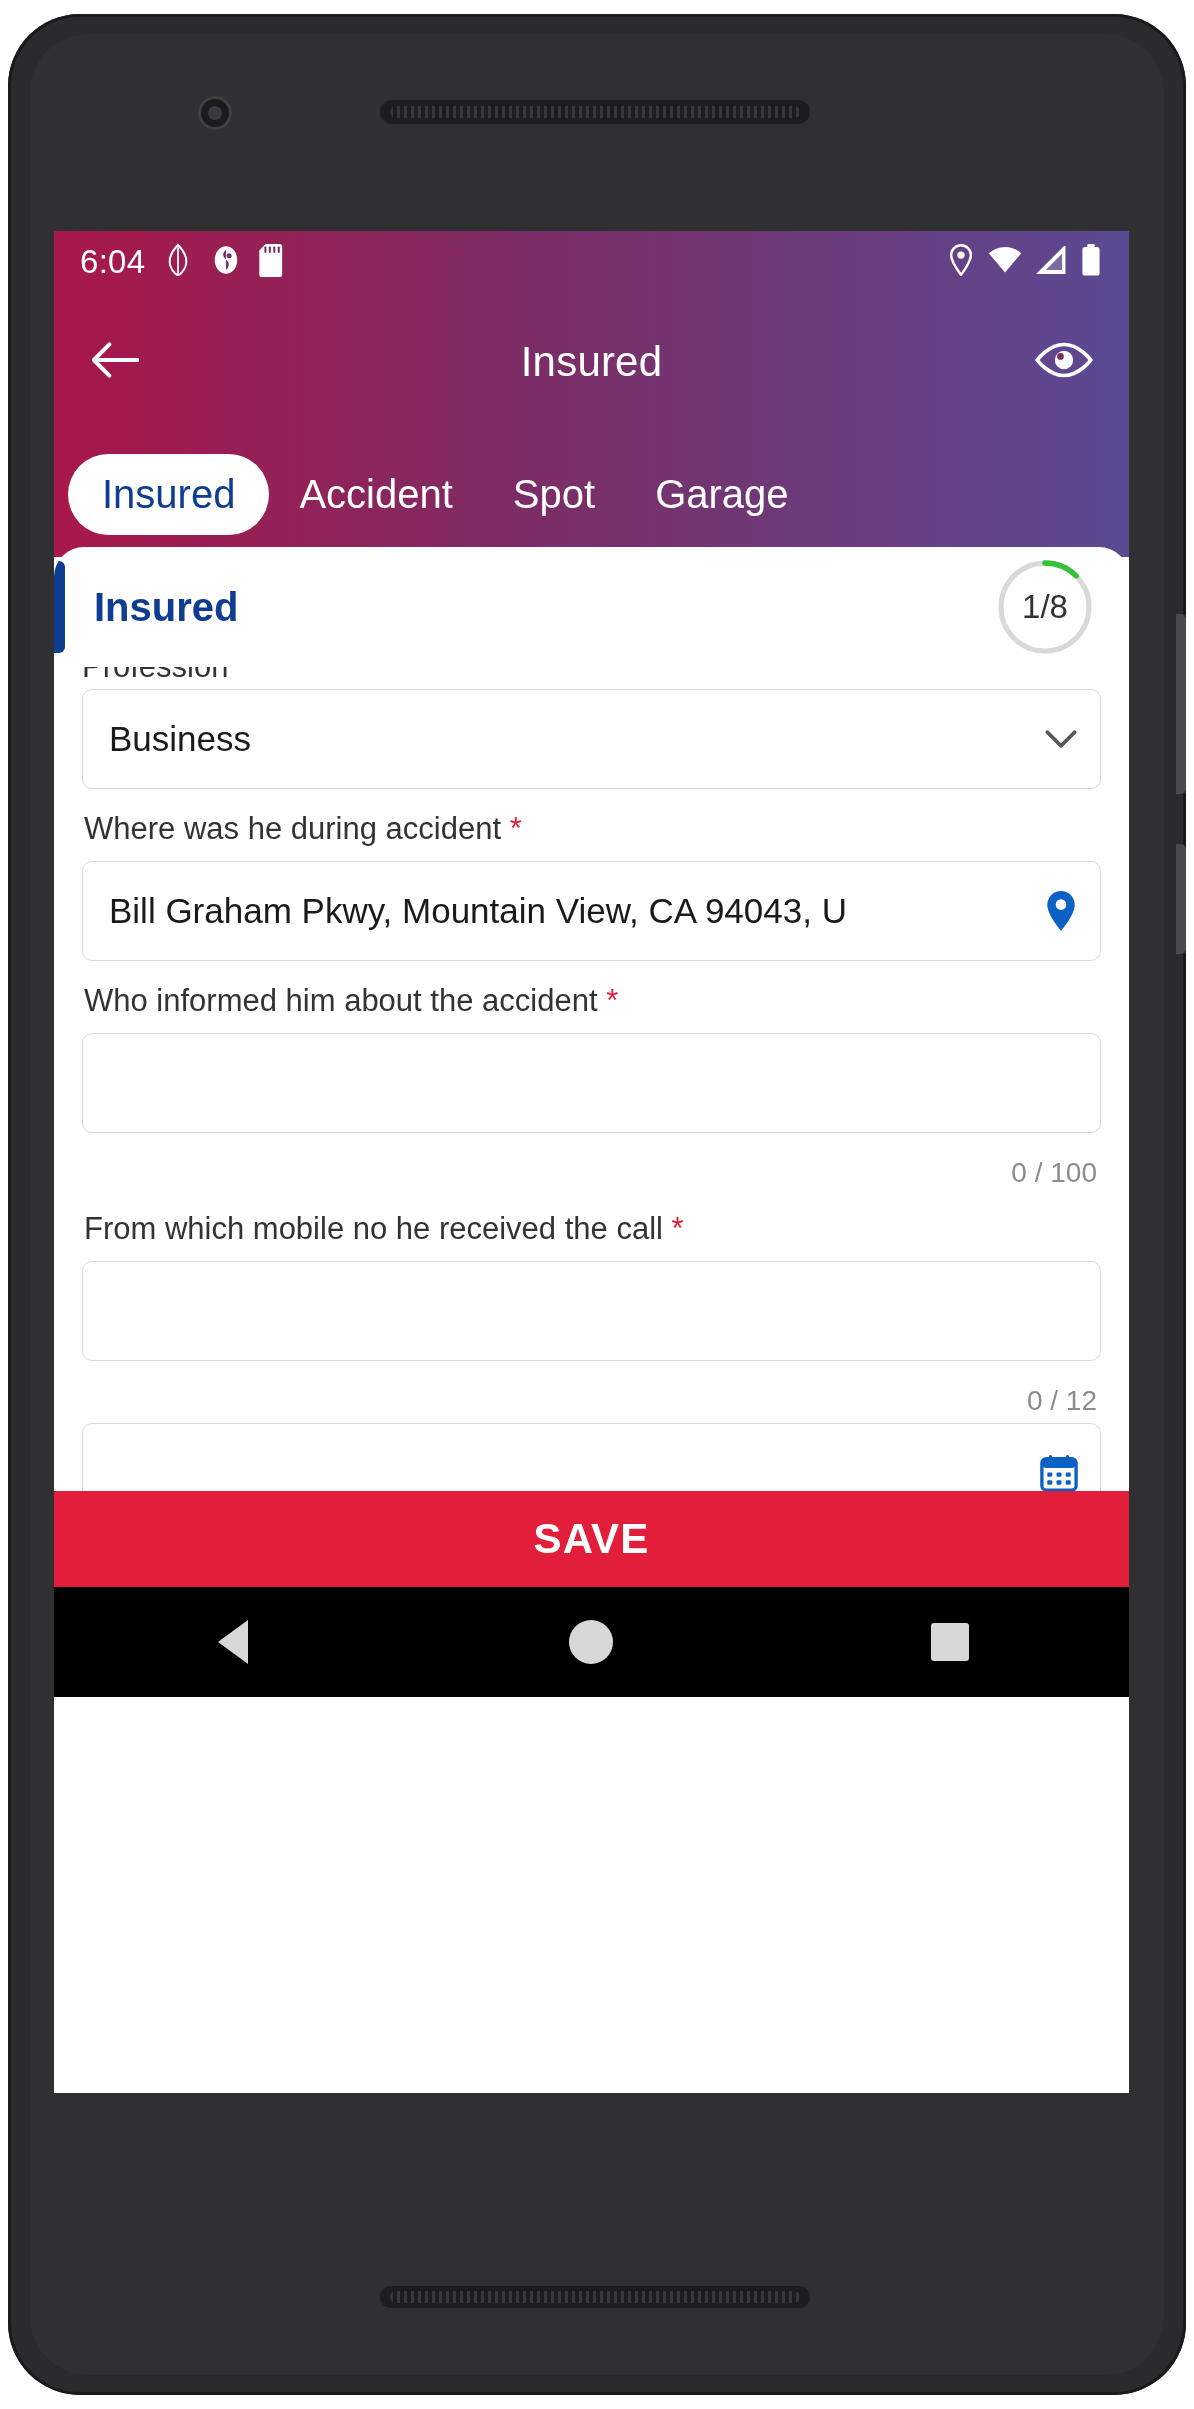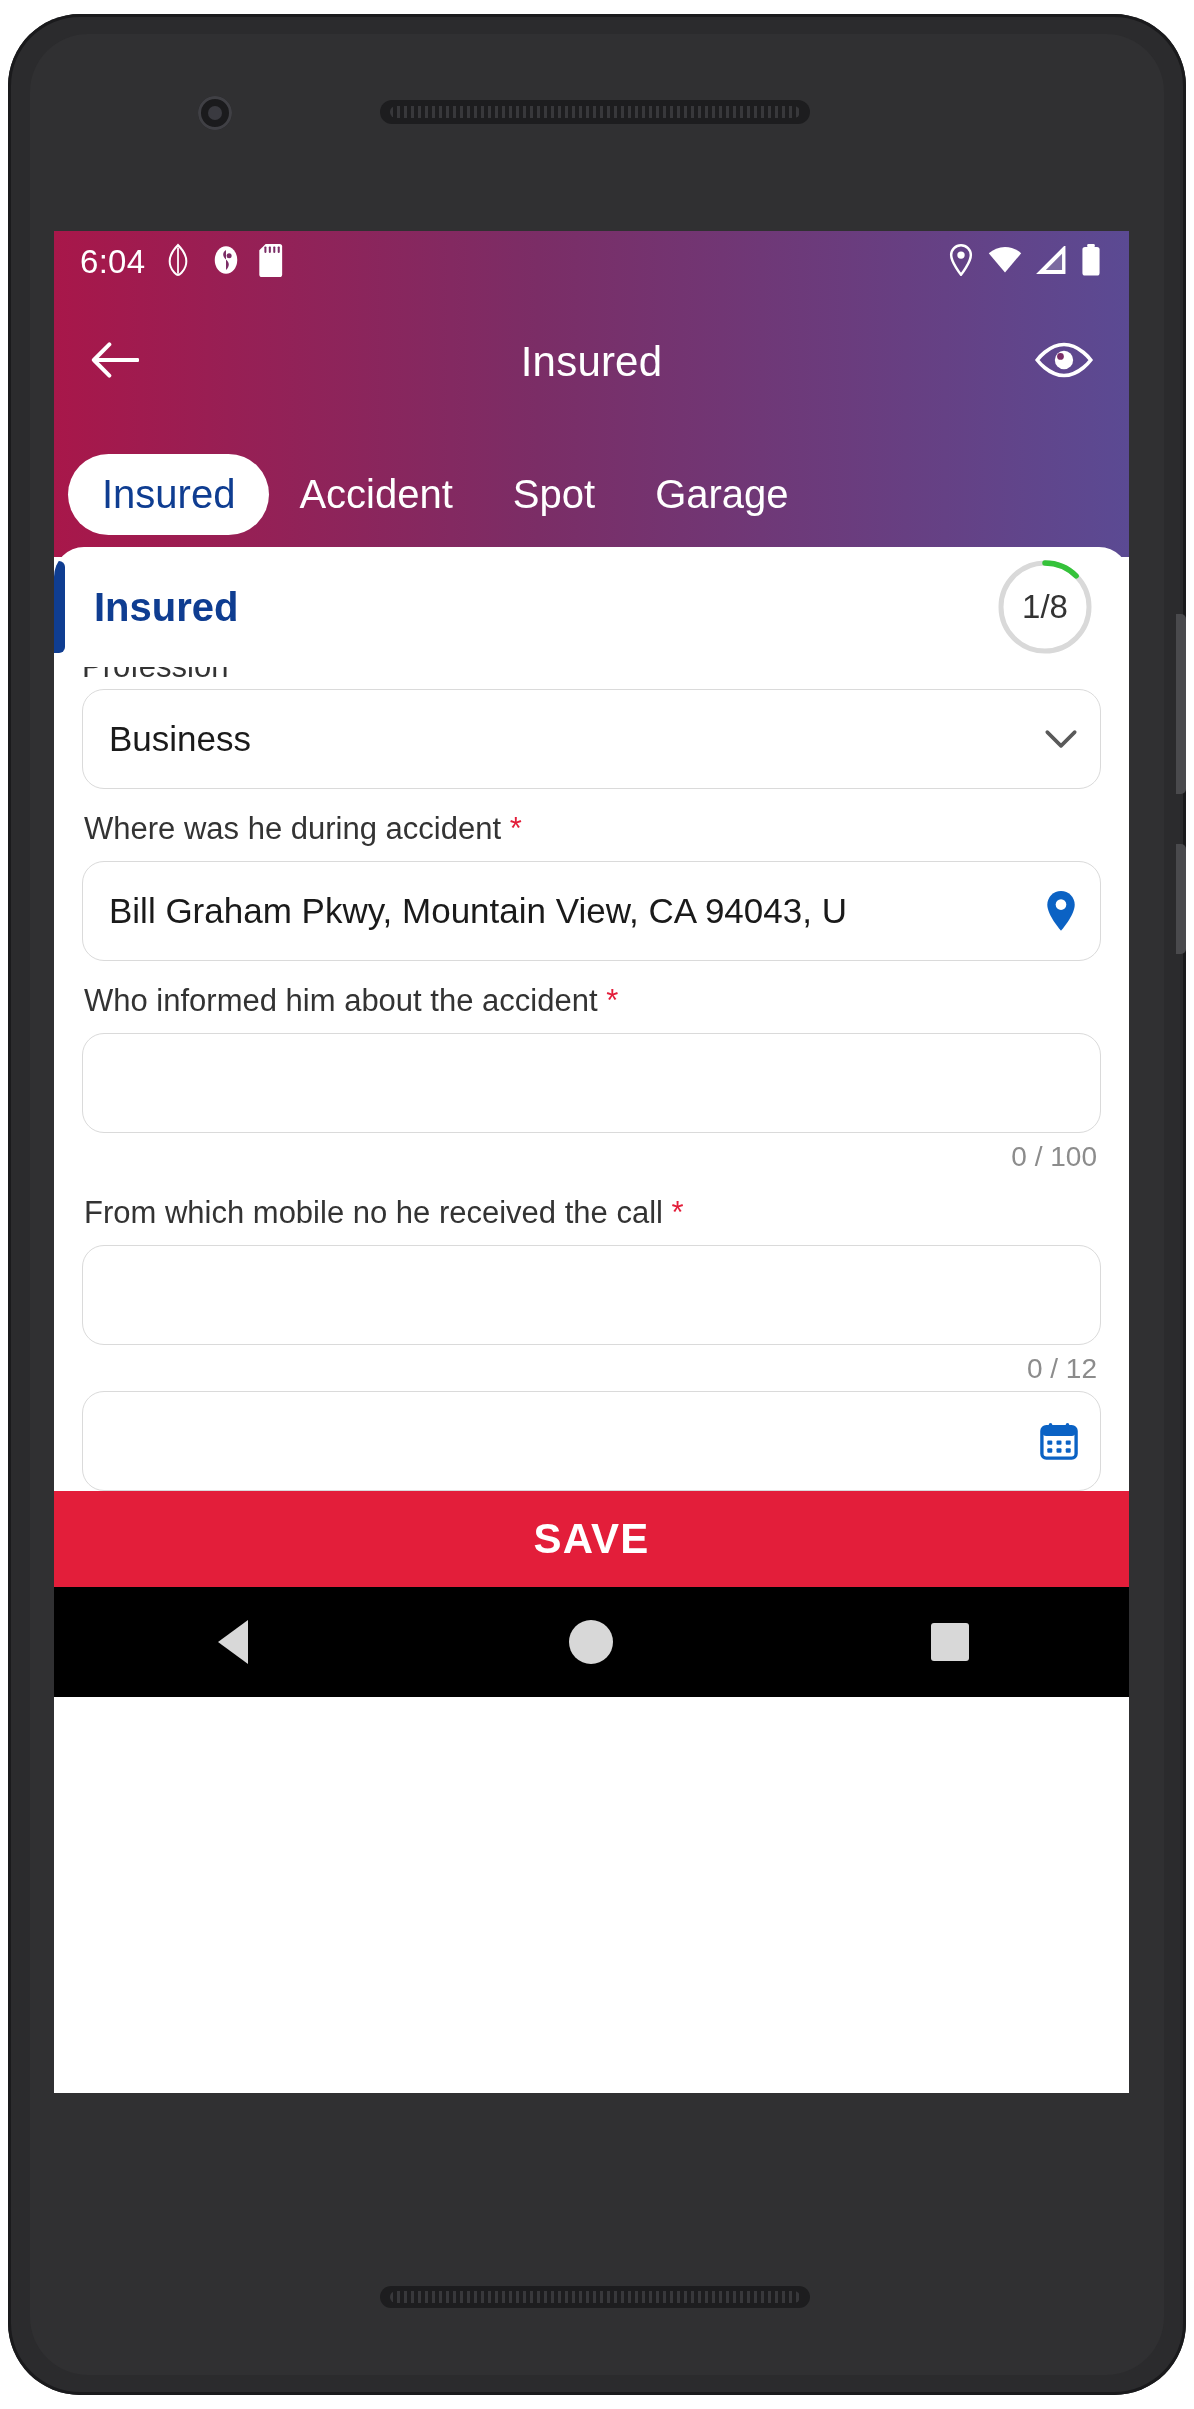--- a/index.html
+++ b/index.html
@@ -217,21 +217,21 @@
     margin: 22px 0 14px 2px;
     display: block;
   }
   .field-label.clipped { margin-top: 0; }
   .req { color: #e31e3a; }
   .input-box {
     position: relative;
     width: 100%;
     height: 100px;
     border: 1.5px solid #dadada;
-    border-radius: 22px;
+    border-radius: 10px;
     background: #ffffff;
     display: flex;
     align-items: center;
     padding: 0 26px;
     font-size: 35px;
     color: #1a1a1a;
     overflow: hidden;
     white-space: nowrap;
     cursor: text;
   }
@@ -240,21 +240,21 @@
     position: absolute;
     right: 22px; top: 50%;
     transform: translateY(-50%);
     display: flex; align-items: center; justify-content: center;
     cursor: pointer;
   }
   .counter {
     text-align: right;
     font-size: 28px;
     color: #8c8c8c;
-    margin-top: 8px;
+    margin-top: 24px;
     padding-right: 4px;
   }
 
   
   .clip-row {
     height: 22px;
     overflow: hidden;
     position: relative;
   }
   .clip-row .field-label {

